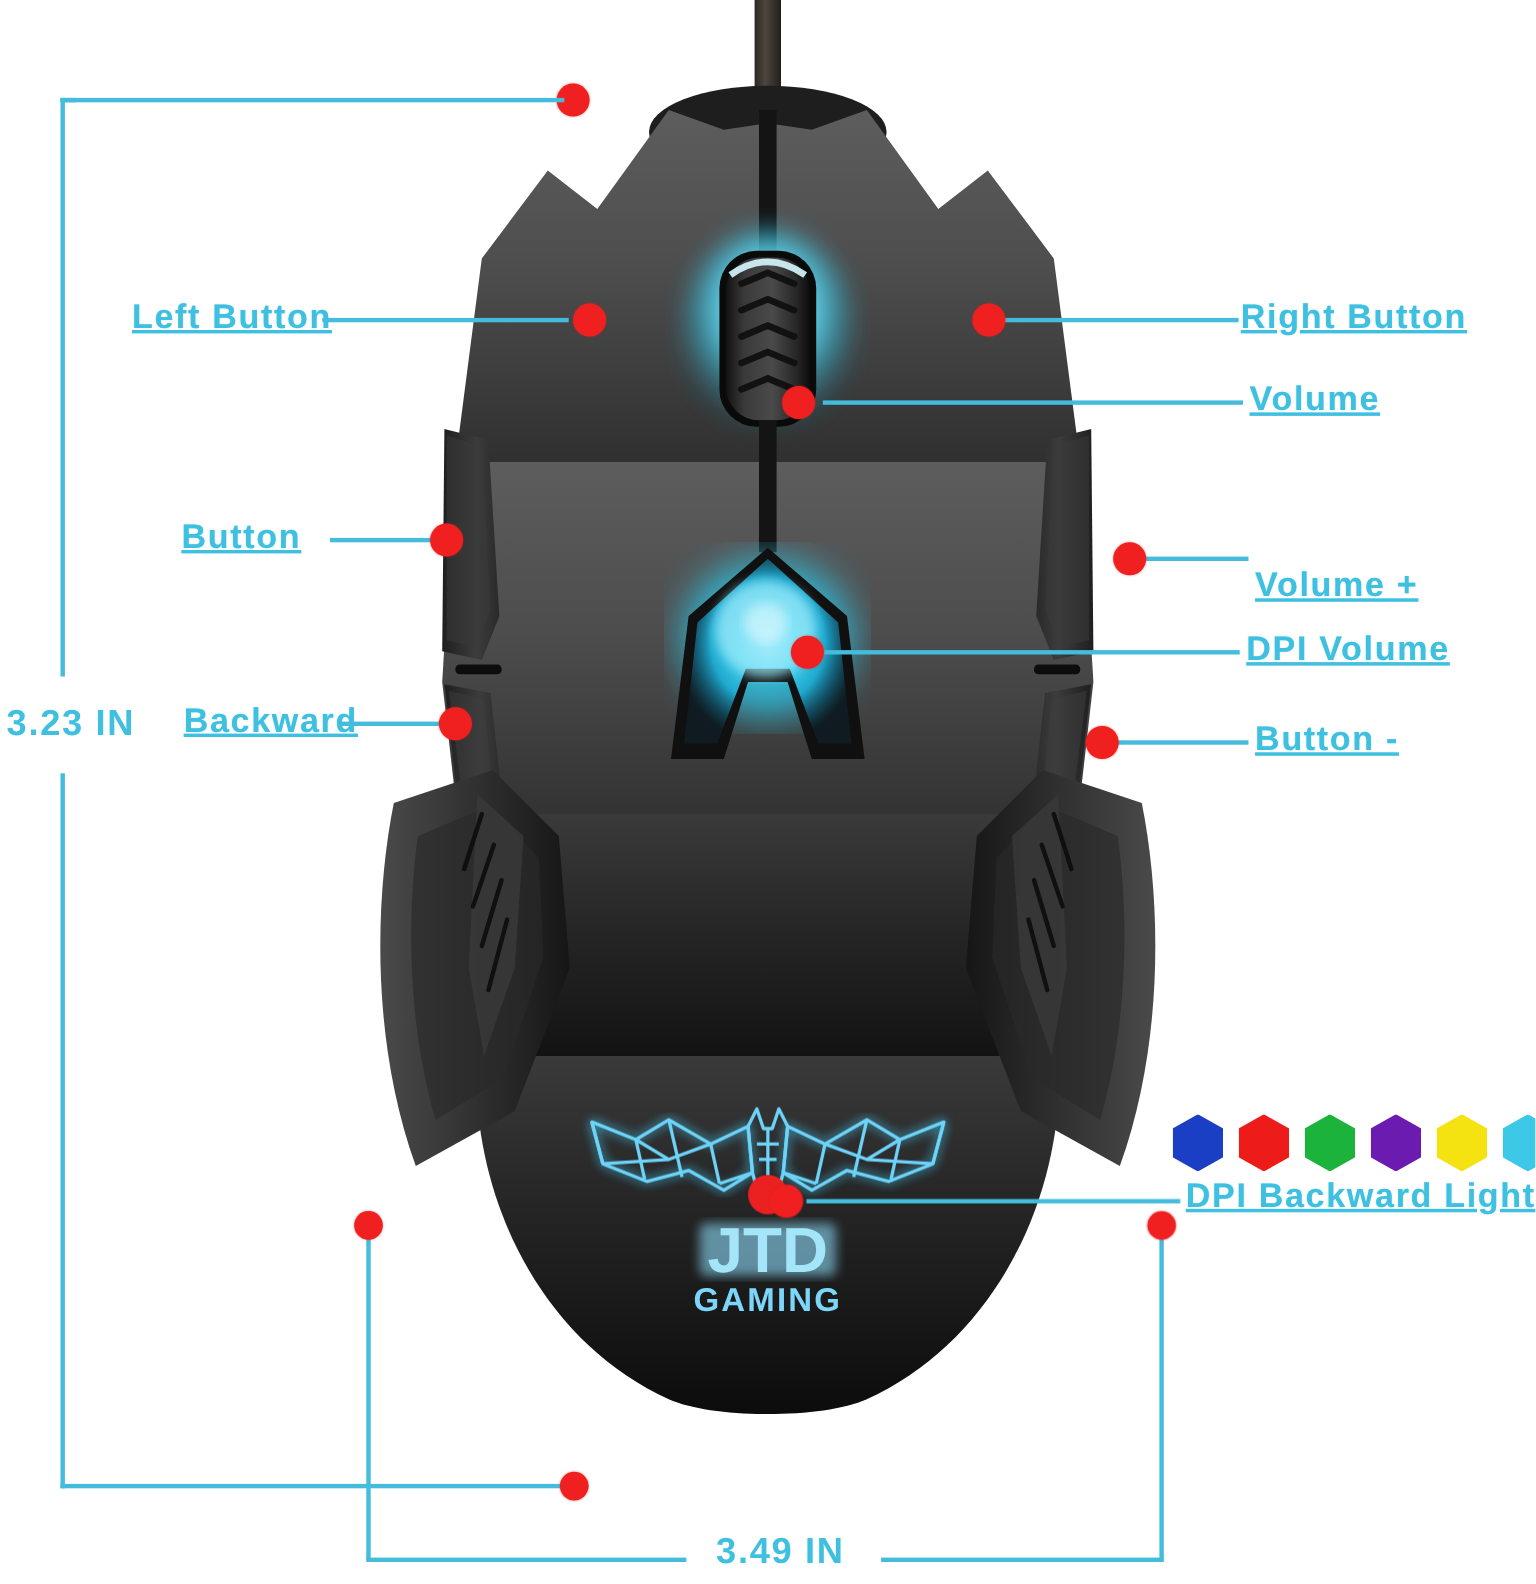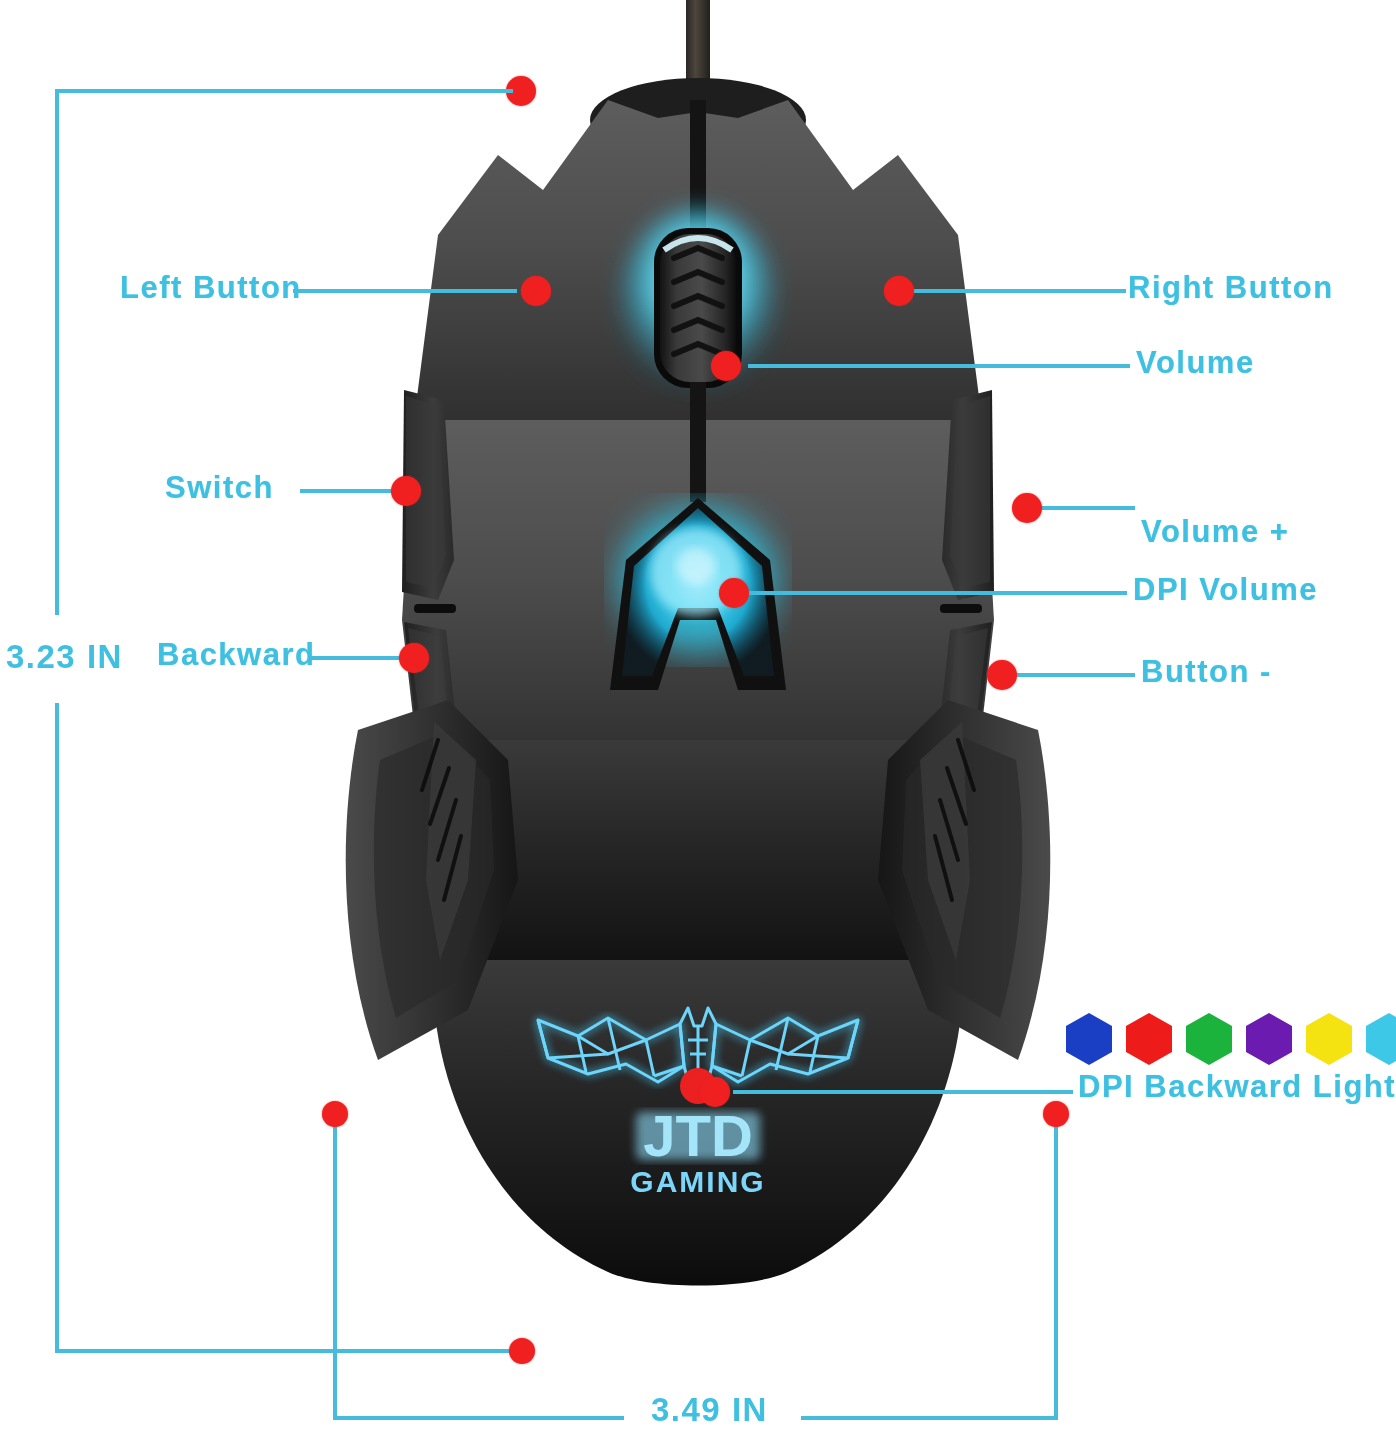--- a/index.html
+++ b/index.html
@@ -22,20 +22,21 @@
   .label {
     position: absolute;
     color: #3fc0e0;
     font-family: "Liberation Sans", sans-serif;
     font-weight: bold;
     font-size: 31px;
     letter-spacing: 1.5px;
     white-space: nowrap;
     line-height: 1;
     text-shadow: 0 0 1px rgba(63,192,224,0.55);
+    text-decoration: underline;
   }
   .label.right { text-align: right; }
   .label.left  { text-align: right; }
 
   .dim-label {
     position: absolute;
     color: #3fc0e0;
     font-family: "Liberation Sans", sans-serif;
     font-weight: bold;
     font-size: 33px;
@@ -279,25 +280,25 @@
         <text x="0" y="122" text-anchor="middle" font-family="Liberation Sans, sans-serif" font-size="30" font-weight="bold" letter-spacing="2" fill="#7fdcff">GAMING</text>
       </g>
     </svg>
   </div>
 
   <div class="label left" style="left:120px; top:272px;">Left  Button</div>
   <div class="lead" style="left:293px; top:289px; width:224px;"></div>
   <div class="dot" style="left:506px; top:76px;"></div>
   <div class="lead" style="left:55px; top:89px; width:458px;"></div>
 
-  <div class="label left" style="left:165px; top:472px;">Switch</div>
+  <div class="label left" style="left:165px; top:472px;">Button</div>
   <div class="lead" style="left:300px; top:489px; width:103px;"></div>
   <div class="dot" style="left:391px; top:476px;"></div>
 
-  <div class="label left" style="left:157px; top:639px;">Backward</div>
+  <div class="label left" style="left:167px; top:639px;">Backward</div>
   <div class="lead" style="left:308px; top:656px; width:101px;"></div>
   <div class="dot" style="left:399px; top:643px;"></div>
 
   <div class="dot" style="left:521px; top:276px;"></div>
 
   <div class="label right" style="left:1128px; top:272px;">Right  Button</div>
   <div class="lead" style="left:907px; top:289px; width:219px;"></div>
   <div class="dot" style="left:884px; top:276px;"></div>
 
   <div class="label right" style="left:1136px; top:347px;">Volume</div>

